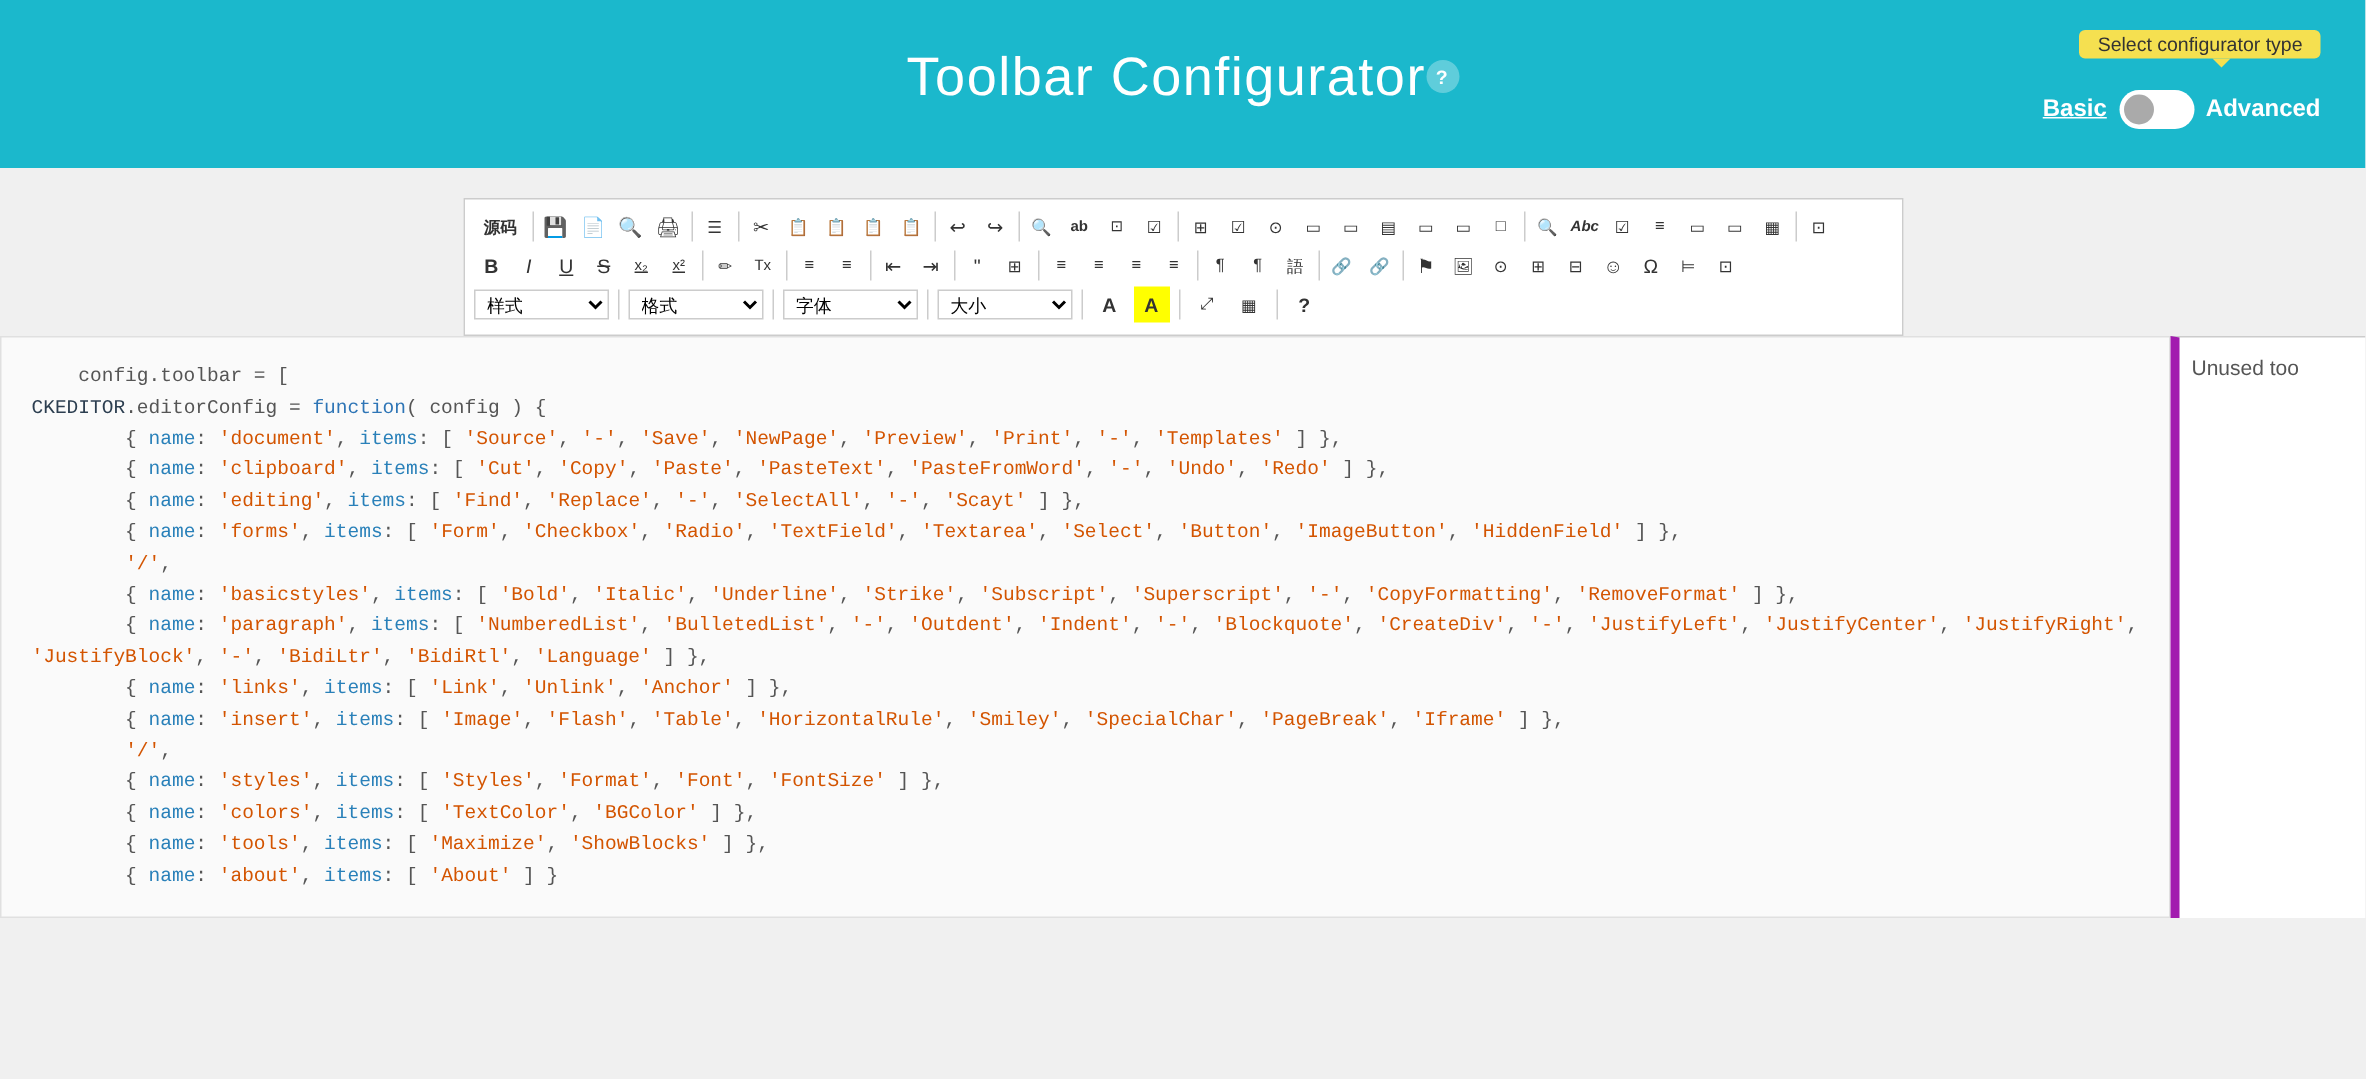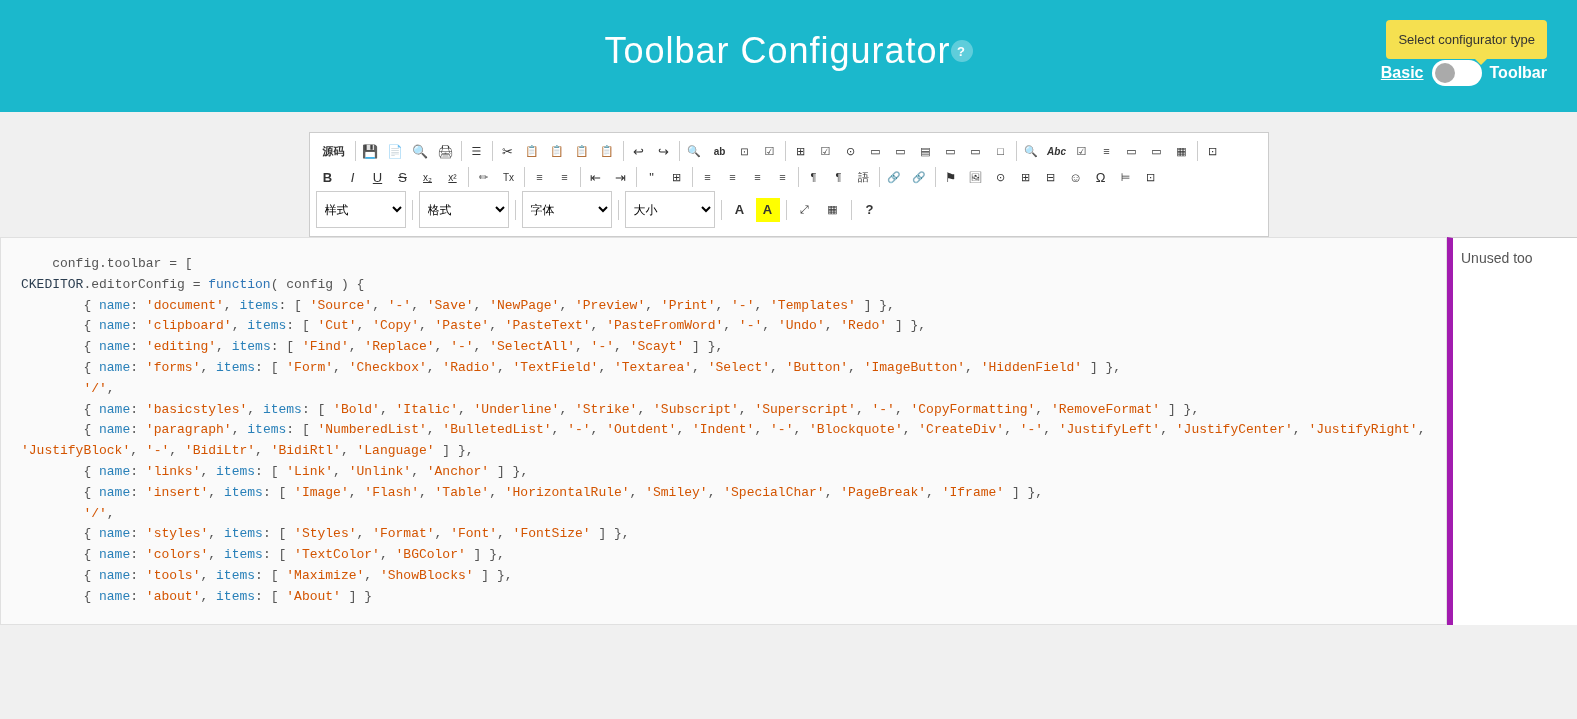--- a/index.html
+++ b/index.html
@@ -41,21 +41,21 @@
       position: absolute;
       top: 30px;
       right: 30px;
       display: flex;
       align-items: center;
       gap: 10px;
     }
     .select-tooltip {
       background: #f5e050;
       color: #333;
-      padding: 12px 12px;
+      padding: 2px 12px;
       border-radius: 4px;
       font-size: 13px;
       position: absolute;
       top: -10px;
       right: 0;
       white-space: nowrap;
     }
     .select-tooltip::after {
       content: '';
       position: absolute;
@@ -133,21 +133,21 @@
       background: #ccc;
       margin: 0 2px;
     }
 
     .toolbar-select {
       font-size: 12px;
       padding: 2px 4px;
       border: 1px solid #ccc;
       background: white;
       cursor: pointer;
-      height: 37px;
+      height: 20px;
     }
 
     .layout-bottom {
       display: flex;
       width: 100%;
     }
 
     .code-panel {
       flex: 1;
       background: #fafafa;
@@ -192,21 +192,21 @@
     <span class="help-icon">?</span>
   </h1>
 
   <div class="toggle-area">
     <div class="select-tooltip">Select configurator type</div>
     <div class="toggle-labels">
       <span class="toggle-label active">Basic</span>
       <div class="toggle-switch">
         <div class="toggle-knob"></div>
       </div>
-      <span class="toggle-label">Toolbar</span>
+      <span class="toggle-label">Advanced</span>
     </div>
   </div>
 </div>
 
 <div style="display:flex; justify-content:flex-end; margin-top:10px;">
   <div class="toolbar-wrapper">
 
     <div class="toolbar-row">
       <button class="toolbar-btn" style="width:36px;font-size:11px;font-weight:bold;">源码</button>
       <div class="toolbar-sep"></div>

